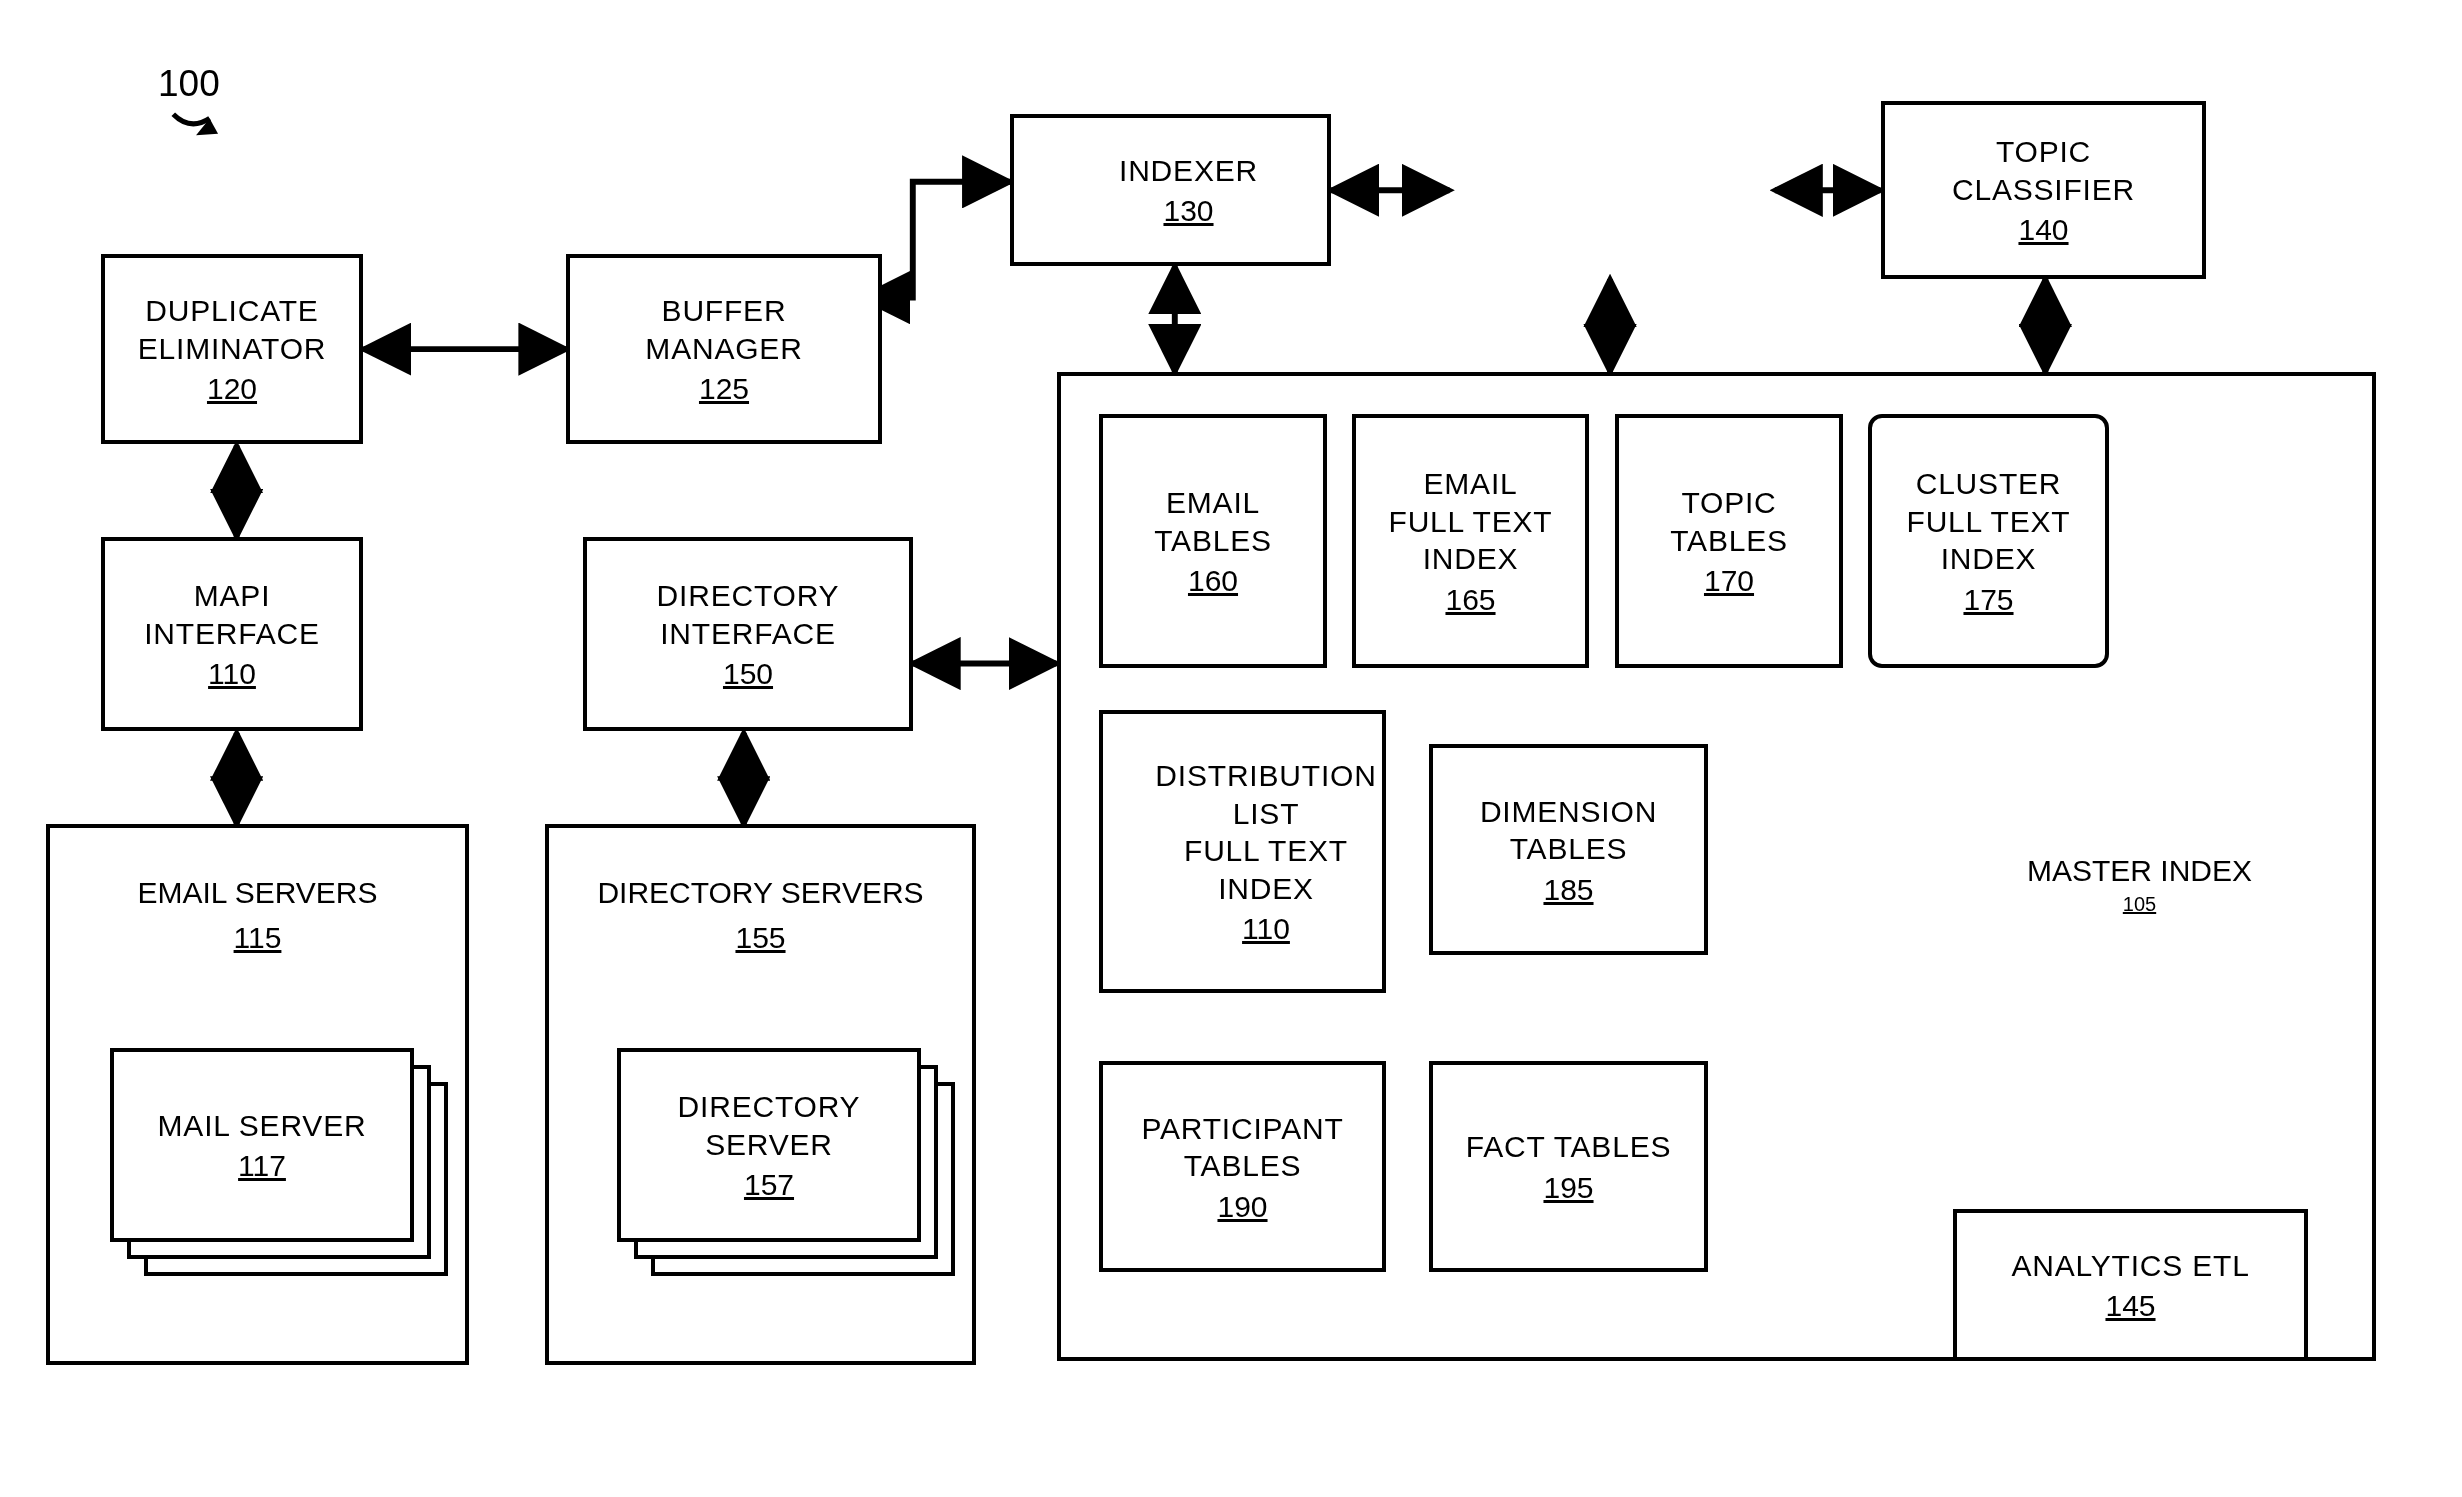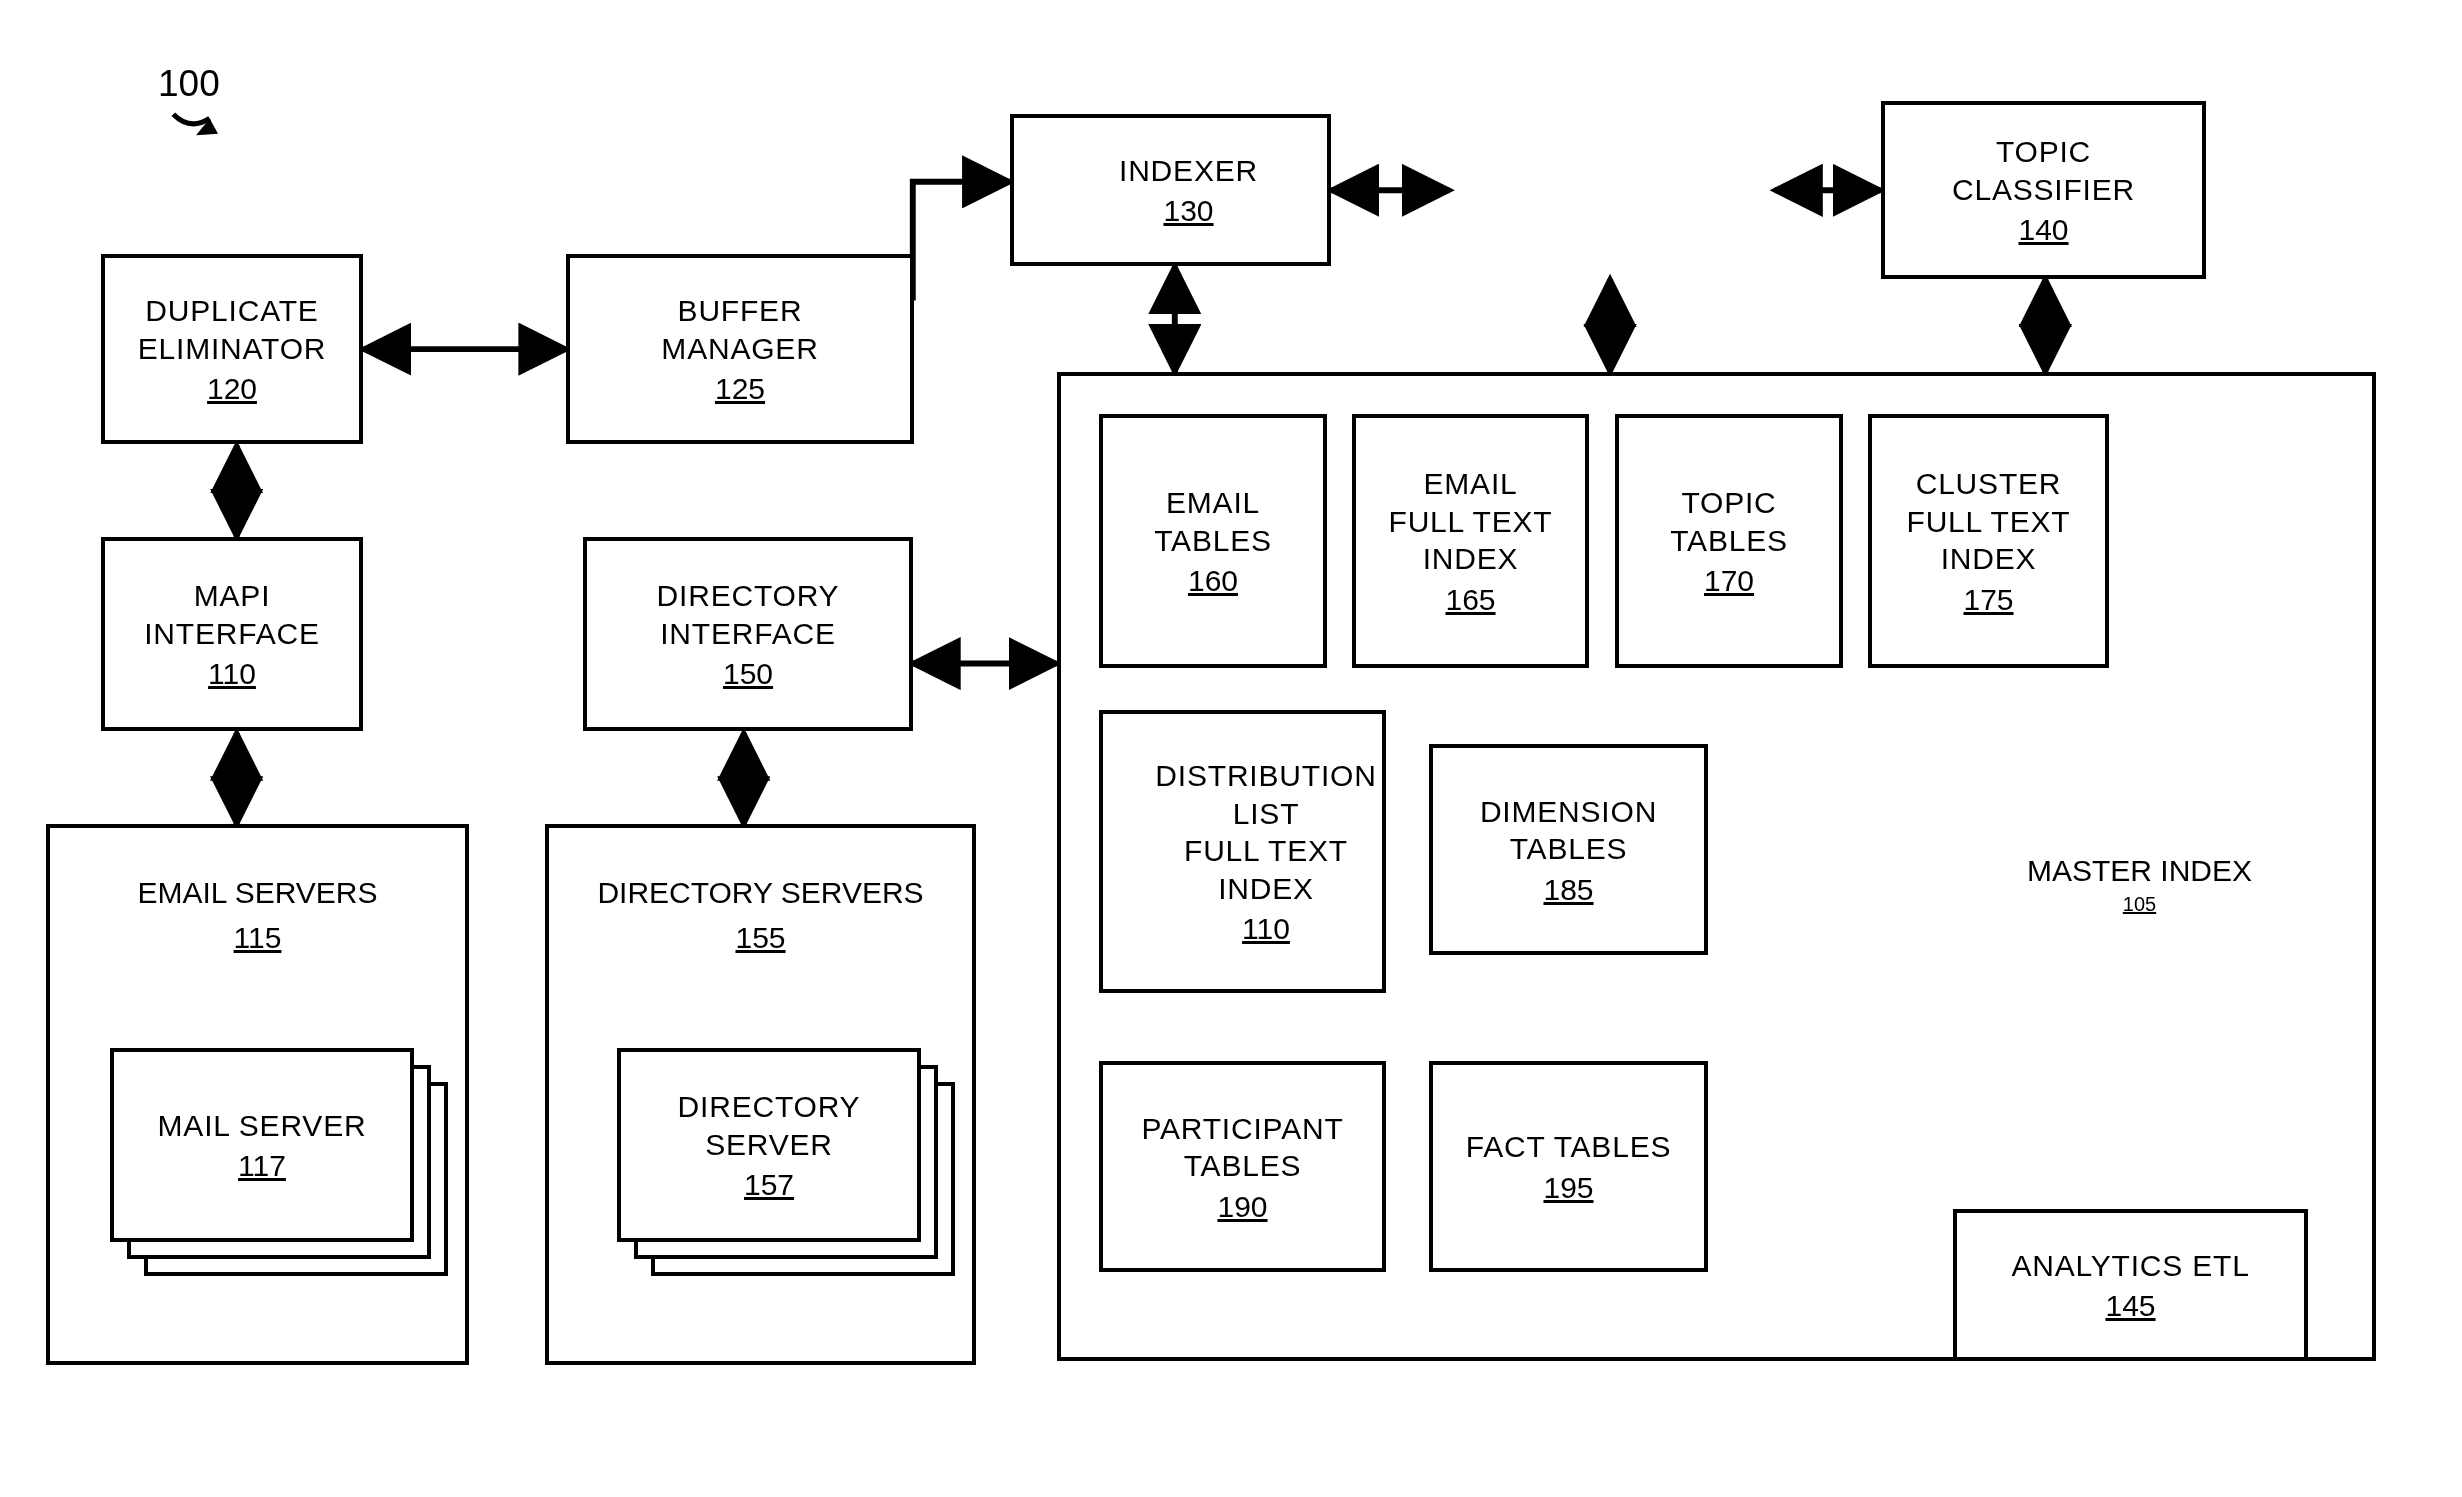--- a/index.html
+++ b/index.html
@@ -121,21 +121,21 @@
     <line x1="2420" y1="330" x2="2420" y2="440" stroke="#000" stroke-width="7" marker-start="url(#ah2)" marker-end="url(#ah)"></line>
 
     <line x1="2520" y1="1310" x2="2520" y2="1430" stroke="#000" stroke-width="7" marker-start="url(#ah2)" marker-end="url(#ah)"></line>
   </svg>
 
   <div class="box" style="left:101px; top:254px; width:262px; height:190px;">
     <div class="title">DUPLICATE<br>ELIMINATOR</div>
     <div class="ref">120</div>
   </div>
 
-  <div class="box" style="left:566px; top:254px; width:348px; height:190px;">
+  <div class="box" style="left:566px; top:254px; width:316px; height:190px;">
     <div class="title">BUFFER<br>MANAGER</div>
     <div class="ref">125</div>
   </div>
 
   <div class="box" style="left:1010px; top:114px; width:321px; height:152px;padding-left:36px;">
     <div class="title">INDEXER</div>
     <div class="ref">130</div>
   </div>
 
 
@@ -189,21 +189,21 @@
     <div class="ref">160</div>
   </div>
   <div class="box" style="left:1352px; top:414px; width:237px; height:254px;">
     <div class="title">EMAIL<br>FULL TEXT<br>INDEX</div>
     <div class="ref">165</div>
   </div>
   <div class="box" style="left:1615px; top:414px; width:228px; height:254px;">
     <div class="title">TOPIC<br>TABLES</div>
     <div class="ref">170</div>
   </div>
-  <div class="box" style="left:1868px; top:414px; width:241px; height:254px;">
+  <div class="box" style="left:1868px; top:414px; width:241px; height:254px;border-radius:14px;">
     <div class="title">CLUSTER<br>FULL TEXT<br>INDEX</div>
     <div class="ref">175</div>
   </div>
 
   <div class="box" style="left:1099px; top:710px; width:287px; height:283px;padding-left:47px;">
     <div class="title">DISTRIBUTION<br>LIST<br>FULL TEXT<br>INDEX</div>
     <div class="ref">110</div>
   </div>
   <div class="box" style="left:1429px; top:744px; width:279px; height:211px;">
     <div class="title">DIMENSION<br>TABLES</div>

